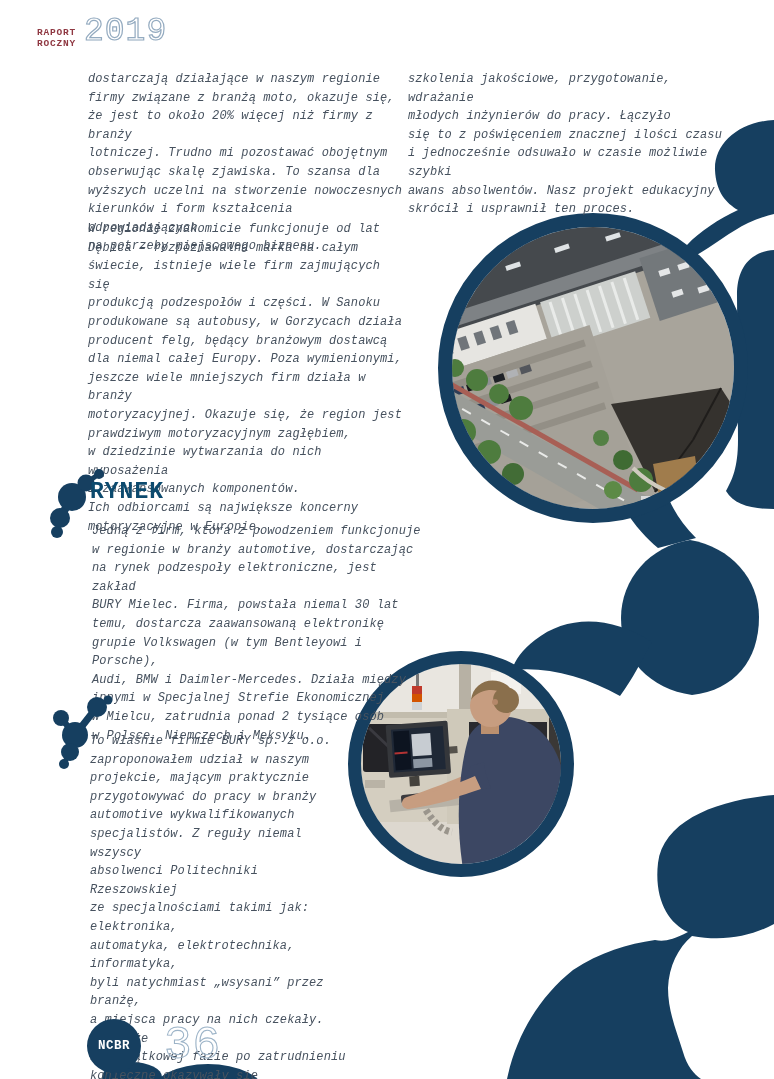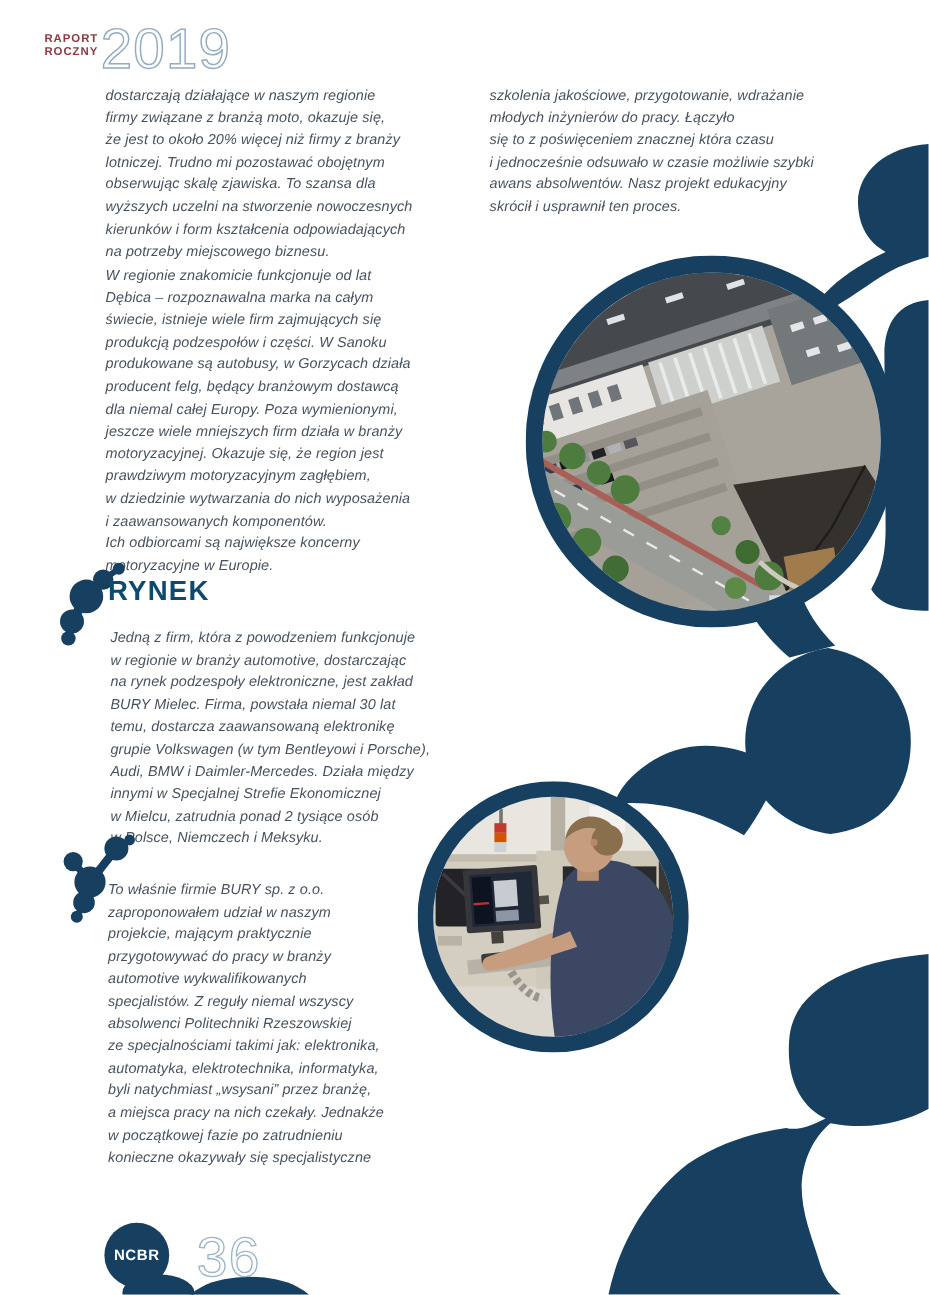--- a/index.html
+++ b/index.html
@@ -1,28 +1,28 @@
 <!DOCTYPE html>
 <html><head>
 <meta charset="utf-8">
 <style>
   html,body{margin:0;padding:0;background:#ffffff;}
   .page{
     position:relative;width:774px;height:1079px;overflow:hidden;background:#fff;
-    font-family:Liberation Sans, sans-serif;
+    font-family:Liberation Mono, monospace;
   }
   svg{display:block}
   .abs{position:absolute;}
   
   .brand{
     position:absolute;left:37px;top:27px;color:#8f3842;font-weight:bold;
     font-size:9.5px;line-height:11px;letter-spacing:0.8px;white-space:pre-line;
   }
   .year{
-    position:absolute;left:84px;top:13px;font-size:47px;letter-spacing:1px;
+    position:absolute;left:84px;top:13px;font-size:33px;letter-spacing:1px;
     color:transparent;-webkit-text-stroke:1.2px #94abc0;font-weight:400;
   }
   
   .para{
     position:absolute;white-space:pre-line;font-style:italic;color:#47525f;
     font-size:12px;line-height:18.6px;letter-spacing:0.1px;
   }
   .sec-title{
     position:absolute;font-weight:bold;color:#0c4a6e;font-size:23px;letter-spacing:1px;
   }
@@ -278,21 +278,21 @@
 dla niemal całej Europy. Poza wymienionymi,
 jeszcze wiele mniejszych firm działa w branży
 motoryzacyjnej. Okazuje się, że region jest
 prawdziwym motoryzacyjnym zagłębiem,
 w dziedzinie wytwarzania do nich wyposażenia
 i zaawansowanych komponentów.
 Ich odbiorcami są największe koncerny
 motoryzacyjne w Europie.</div>
   <div class="para" style="left:408px;top:70px;width:330px">szkolenia jakościowe, przygotowanie, wdrażanie
 młodych inżynierów do pracy. Łączyło
-się to z poświęceniem znacznej która czasu
+się to z poświęceniem znacznej ilości czasu
 i jednocześnie odsuwało w czasie możliwie szybki
 awans absolwentów. Nasz projekt edukacyjny
 skrócił i usprawnił ten proces.</div>
 
   <svg class="abs" style="left:48px;top:466px" width="64" height="78" viewBox="0 0 64 78">
     <g stroke="#163f60" stroke-linecap="round">
       <line x1="24" y1="31" x2="38" y2="17" stroke-width="8"></line>
       <line x1="38" y1="17" x2="51" y2="8" stroke-width="5"></line>
       <line x1="24" y1="31" x2="12" y2="52" stroke-width="8"></line>
       <line x1="12" y1="52" x2="9" y2="66" stroke-width="5"></line>

